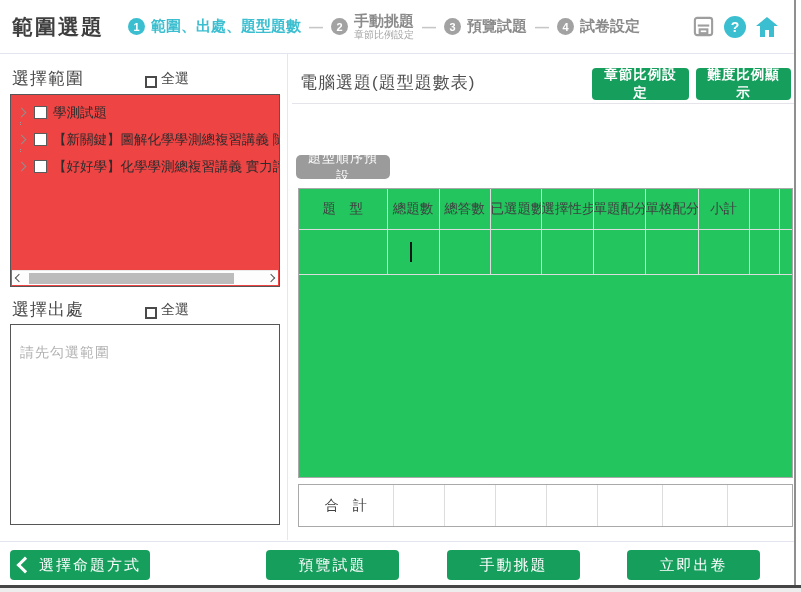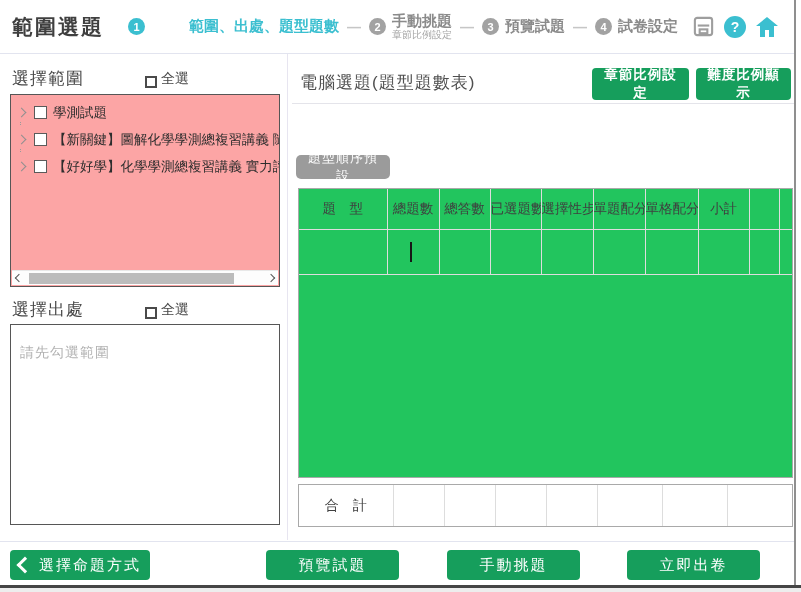--- a/index.html
+++ b/index.html
@@ -13,34 +13,34 @@
   .header{position:absolute;left:0;top:0;width:797px;height:53px;background:#fff;}
   .header-divider{position:absolute;left:0;top:53px;width:795px;height:1px;background:#e2e4ef;}
   .app-title{position:absolute;left:12px;top:13px;font-size:21px;font-weight:bold;color:#3f3f3f;letter-spacing:2px;}
   .stepper{position:absolute;left:128px;top:0;height:53px;display:flex;align-items:center;gap:8px;}
   .step{display:flex;align-items:center;gap:6px;}
   .step-circle{width:17px;height:17px;border-radius:50%;display:flex;align-items:center;justify-content:center;
     font-size:11px;color:#fff;font-weight:bold;flex:0 0 auto;}
   .step-circle.active{background:#3bbfd0;}
   .step-circle.inactive{background:#a2a2a2;}
   .step-label{font-size:15px;font-weight:bold;white-space:nowrap;}
-  .step-label.active{color:#3bbfd0;margin-left:38px;}
+  .step-label.active{color:#3bbfd0;}
   .step-label.inactive{color:#8b8b8b;}
   .step-col{display:flex;flex-direction:column;line-height:1.15;}
   .step-sub{font-size:10px;color:#a5a5a5;white-space:nowrap;}
   .step-dash{color:#c6c6c6;font-size:14px;font-weight:bold;}
   .hdr-icons{position:absolute;right:10px;top:0;height:53px;display:flex;align-items:center;gap:9px;padding-right:8px;}
   .icon-btn{width:24px;height:24px;display:flex;align-items:center;justify-content:center;}
   .help-circle{width:22px;height:22px;border-radius:50%;background:#3bbfd0;color:#fff;font-weight:bold;
     font-size:14px;display:flex;align-items:center;justify-content:center;}
   
   .panel-heading{position:absolute;left:12px;font-size:17px;color:#474747;letter-spacing:1px;}
   .select-all{position:absolute;left:145px;display:flex;align-items:flex-end;gap:4px;font-size:14px;color:#474747;}
   .cb{display:inline-block;width:12px;height:12px;border:2px solid #4a4a4a;background:#fff;box-sizing:border-box;}
-  .tree-box{position:absolute;left:10px;top:94px;width:270px;height:193px;border:1px solid #565656;box-sizing:border-box;background:#fca5a5;overflow:hidden;}
+  .tree-box{position:absolute;left:10px;top:94px;width:270px;height:193px;border:1px solid #565656;box-sizing:border-box;background:#ef4444;overflow:hidden;}
   .tree-row{display:flex;align-items:center;height:27px;padding-left:5px;gap:6px;white-space:nowrap;overflow:hidden;}
   .chev-wrap{width:12px;height:14px;position:relative;flex:0 0 auto;display:flex;align-items:center;justify-content:center;}
   .chev-right{width:6px;height:6px;border-right:1.5px solid #8f8f8f;border-bottom:1.5px solid #8f8f8f;transform:rotate(-45deg);margin-left:-2px;}
   .chev-wrap.guide::after{content:"";position:absolute;left:4px;top:16px;height:9px;border-left:1px dotted #9a9a9a;}
   .tree-cb{width:13px;height:13px;border:1.5px solid #5a5a5a;background:#fff;box-sizing:border-box;flex:0 0 auto;}
   .tree-label{font-size:13.5px;color:#2d2d2d;overflow:hidden;white-space:nowrap;}
   .hscroll{position:absolute;left:1px;right:1px;bottom:1px;height:14px;background:#fdfdfd;border-top:1px solid #e8e8e8;display:flex;align-items:center;}
   .sb-arrow{width:14px;height:14px;display:flex;align-items:center;justify-content:center;flex:0 0 auto;}
   .sb-chev-l{width:5px;height:5px;border-left:1.5px solid #555;border-bottom:1.5px solid #555;transform:rotate(45deg);}
   .sb-chev-r{width:5px;height:5px;border-right:1.5px solid #555;border-bottom:1.5px solid #555;transform:rotate(-45deg);}

